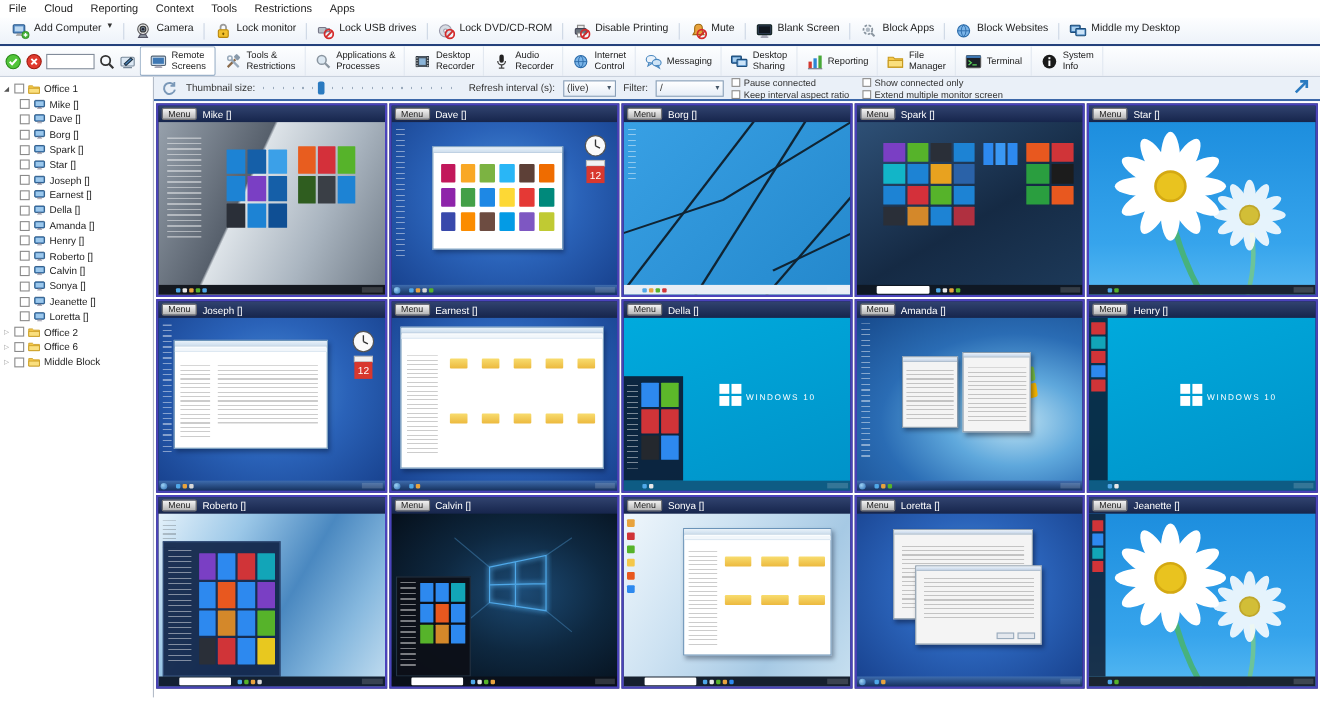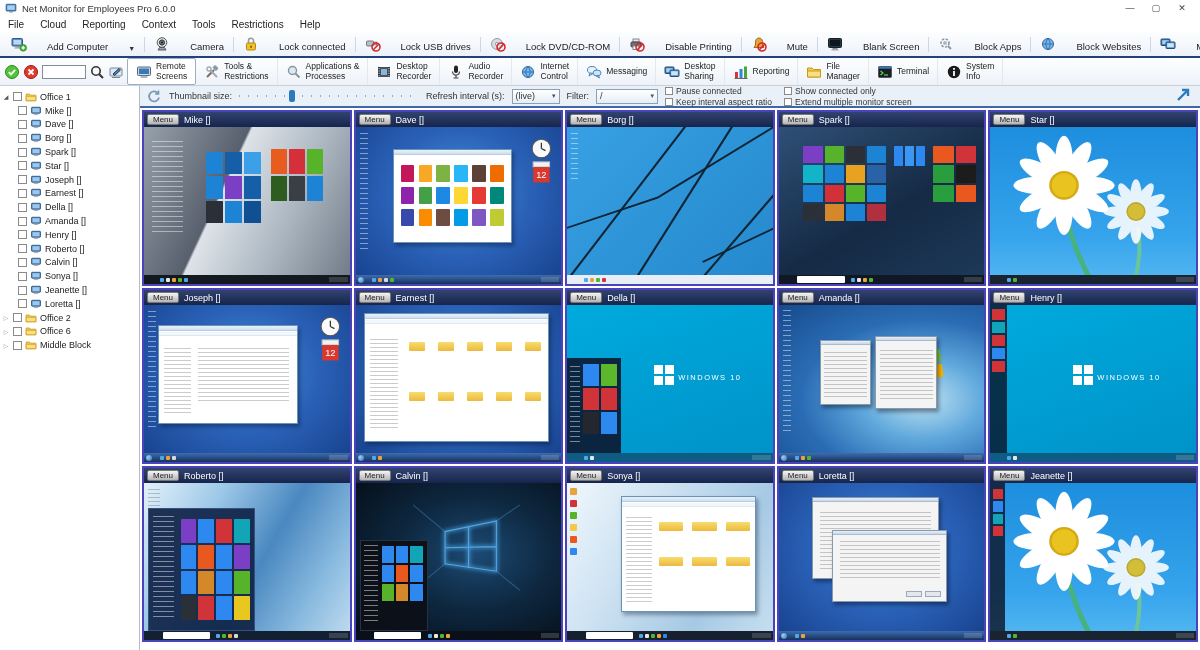--- a/index.html
+++ b/index.html
@@ -11,21 +11,21 @@
 
 .titlebar{height:16px;display:flex;align-items:center;gap:5px;padding:0 5px;background:#fff}
 .titlebar .title{font-size:9.5px;color:#333}
 .win-ctl{margin-left:auto;display:flex}
 .win-ctl span{width:26px;text-align:center;font-size:9px;color:#444}
 
 .menubar{height:16px;display:flex;align-items:center;background:#fff}
 .menu-item{padding:0 8px;font-size:10px;color:#222}
 
 .toolbar1{height:26px;display:flex;align-items:center;background:linear-gradient(#fdfeff,#edf2f9);border-bottom:2px solid #24417c;padding:0 4px;overflow:hidden}
-.tb1-btn{display:flex;align-items:flex-end;gap:20px;border:0;background:transparent;font-family:"Liberation Sans",sans-serif;font-size:9.5px;padding:2px 7px;white-space:nowrap;color:#222}
+.tb1-btn{display:flex;align-items:flex-start;gap:4px;border:0;background:transparent;font-family:"Liberation Sans",sans-serif;font-size:9.5px;padding:2px 7px;white-space:nowrap;color:#222}
 .tb1-btn .dd{font-size:7px;color:#333}
 .sep{width:1px;height:15px;background:#ccd6e4;margin:0 2px;flex:none}
 
 .toolbar2{height:28px;display:flex;align-items:stretch;background:linear-gradient(#fdfeff,#eef2f8);border-bottom:1px solid #c8d0dc}
 .t2-left{display:flex;align-items:center;gap:3px;width:127px;padding:0 4px;flex:none}
 .search-box{width:44px;height:14px;border:1px solid #828c9a;background:#fff;font-size:9px;padding:0 2px;font-family:"Liberation Sans",sans-serif}
 .modes{display:flex;flex:1;overflow:hidden}
 .mode-btn{display:flex;align-items:center;gap:4px;padding:0 8px;border:0;border-right:1px solid #e2e8f0;background:transparent;font-family:"Liberation Sans",sans-serif;font-size:8.5px;line-height:1.15;color:#222;white-space:nowrap}
 .mode-btn.active{background:#fff;border:1px solid #9ab0c8;border-radius:2px}
 .mode-lines{display:flex;flex-direction:column;text-align:left}
@@ -95,43 +95,28 @@
 .scene-della,.scene-henry{background:linear-gradient(160deg,#00aadd,#0092c8)}
 .scene-amanda{background:radial-gradient(ellipse at 70% 60%,#bfe2f2 0%,#5fa8dc 30%,#2a6cb4 60%,#174a8c 100%)}
 .scene-roberto{background:linear-gradient(120deg,#e4f1fa 0%,#9cc8e8 28%,#4a88c0 55%,#86b8de 78%,#c2ddf0 100%)}
 .scene-calvin{background:radial-gradient(ellipse at 58% 45%,#1c4a74 0%,#0e2840 45%,#040b14 100%)}
 .scene-sonya{background:linear-gradient(120deg,#f0f7fc 0%,#cde2f2 35%,#a6c9e4 70%,#c8e0f0 100%)}
 </style>
 </head>
 <body>
 
 <div>
-  <div class="titlebar">
-    <span class="ic sm">
-        <svg viewBox="0 0 16 16">
-          <rect x="1.5" y="3" width="13" height="9" rx="1" fill="#4a88c0" stroke="#1d4d7a"></rect>
-          <rect x="3" y="4.5" width="10" height="6" fill="#a8d0f0"></rect>
-          <rect x="5.5" y="12.5" width="5" height="1.5" fill="#889"></rect>
-        </svg>
-      </span>
-    <span class="title">Net Monitor for Employees Pro 6.0.0</span>
-    <div class="win-ctl">
-      <span>—</span>
-      <span>▢</span>
-      <span>✕</span>
-    </div>
-  </div>
   <div class="menubar" id="menubar">
       <span class="menu-item">File</span>
       <span class="menu-item">Cloud</span>
       <span class="menu-item">Reporting</span>
       <span class="menu-item">Context</span>
       <span class="menu-item">Tools</span>
       <span class="menu-item">Restrictions</span>
-      <span class="menu-item">Help</span>
+      <span class="menu-item">Apps</span>
     </div>
   <div class="toolbar1" id="toolbar1">
       <button class="tb1-btn">
         <span class="ic ">
           <svg viewBox="0 0 16 16">
             <rect x="1" y="2.5" width="10.5" height="7.5" rx="1" fill="#5a8fc8" stroke="#2a5a8c"></rect>
             <rect x="2.5" y="4" width="7.5" height="4.5" fill="#bcd8f0"></rect>
             <rect x="4.5" y="10.5" width="3.5" height="1" fill="#888"></rect>
             <rect x="3.5" y="11.5" width="5.5" height="1" fill="#999"></rect>
             <circle cx="12.2" cy="11.8" r="3.4" fill="#46b438" stroke="#2a7a22" stroke-width=".6"></circle>
@@ -155,21 +140,21 @@
       </button>
       <i class="sep"></i>
       <button class="tb1-btn">
         <span class="ic ">
           <svg viewBox="0 0 16 16">
             <path d="M5.5 7 V4.8 a2.5 2.5 0 0 1 5 0 V7" fill="none" stroke="#9a9a9a" stroke-width="1.6"></path>
             <rect x="3.5" y="7" width="9" height="7" rx="1.2" fill="#f2c12e" stroke="#b8860b"></rect>
             <rect x="7.2" y="9.5" width="1.6" height="2.5" rx=".8" fill="#7a5a00"></rect>
           </svg>
         </span>
-        <span class="lbl">Lock connected</span>
+        <span class="lbl">Lock monitor</span>
       </button>
       <i class="sep"></i>
       <button class="tb1-btn">
         <span class="ic ">
           <svg viewBox="0 0 16 16">
             <rect x="1.5" y="5" width="7" height="5" rx="1" fill="#b8c0c8" stroke="#778"></rect>
             <rect x="8.5" y="6.2" width="3" height="2.6" fill="#d8dde2" stroke="#778"></rect>
             <circle cx="11" cy="11" r="4" fill="none" stroke="#d42a2a" stroke-width="1.6"></circle>
             <path d="M8.3 13.7 L13.7 8.3" stroke="#d42a2a" stroke-width="1.6"></path>
           </svg>

